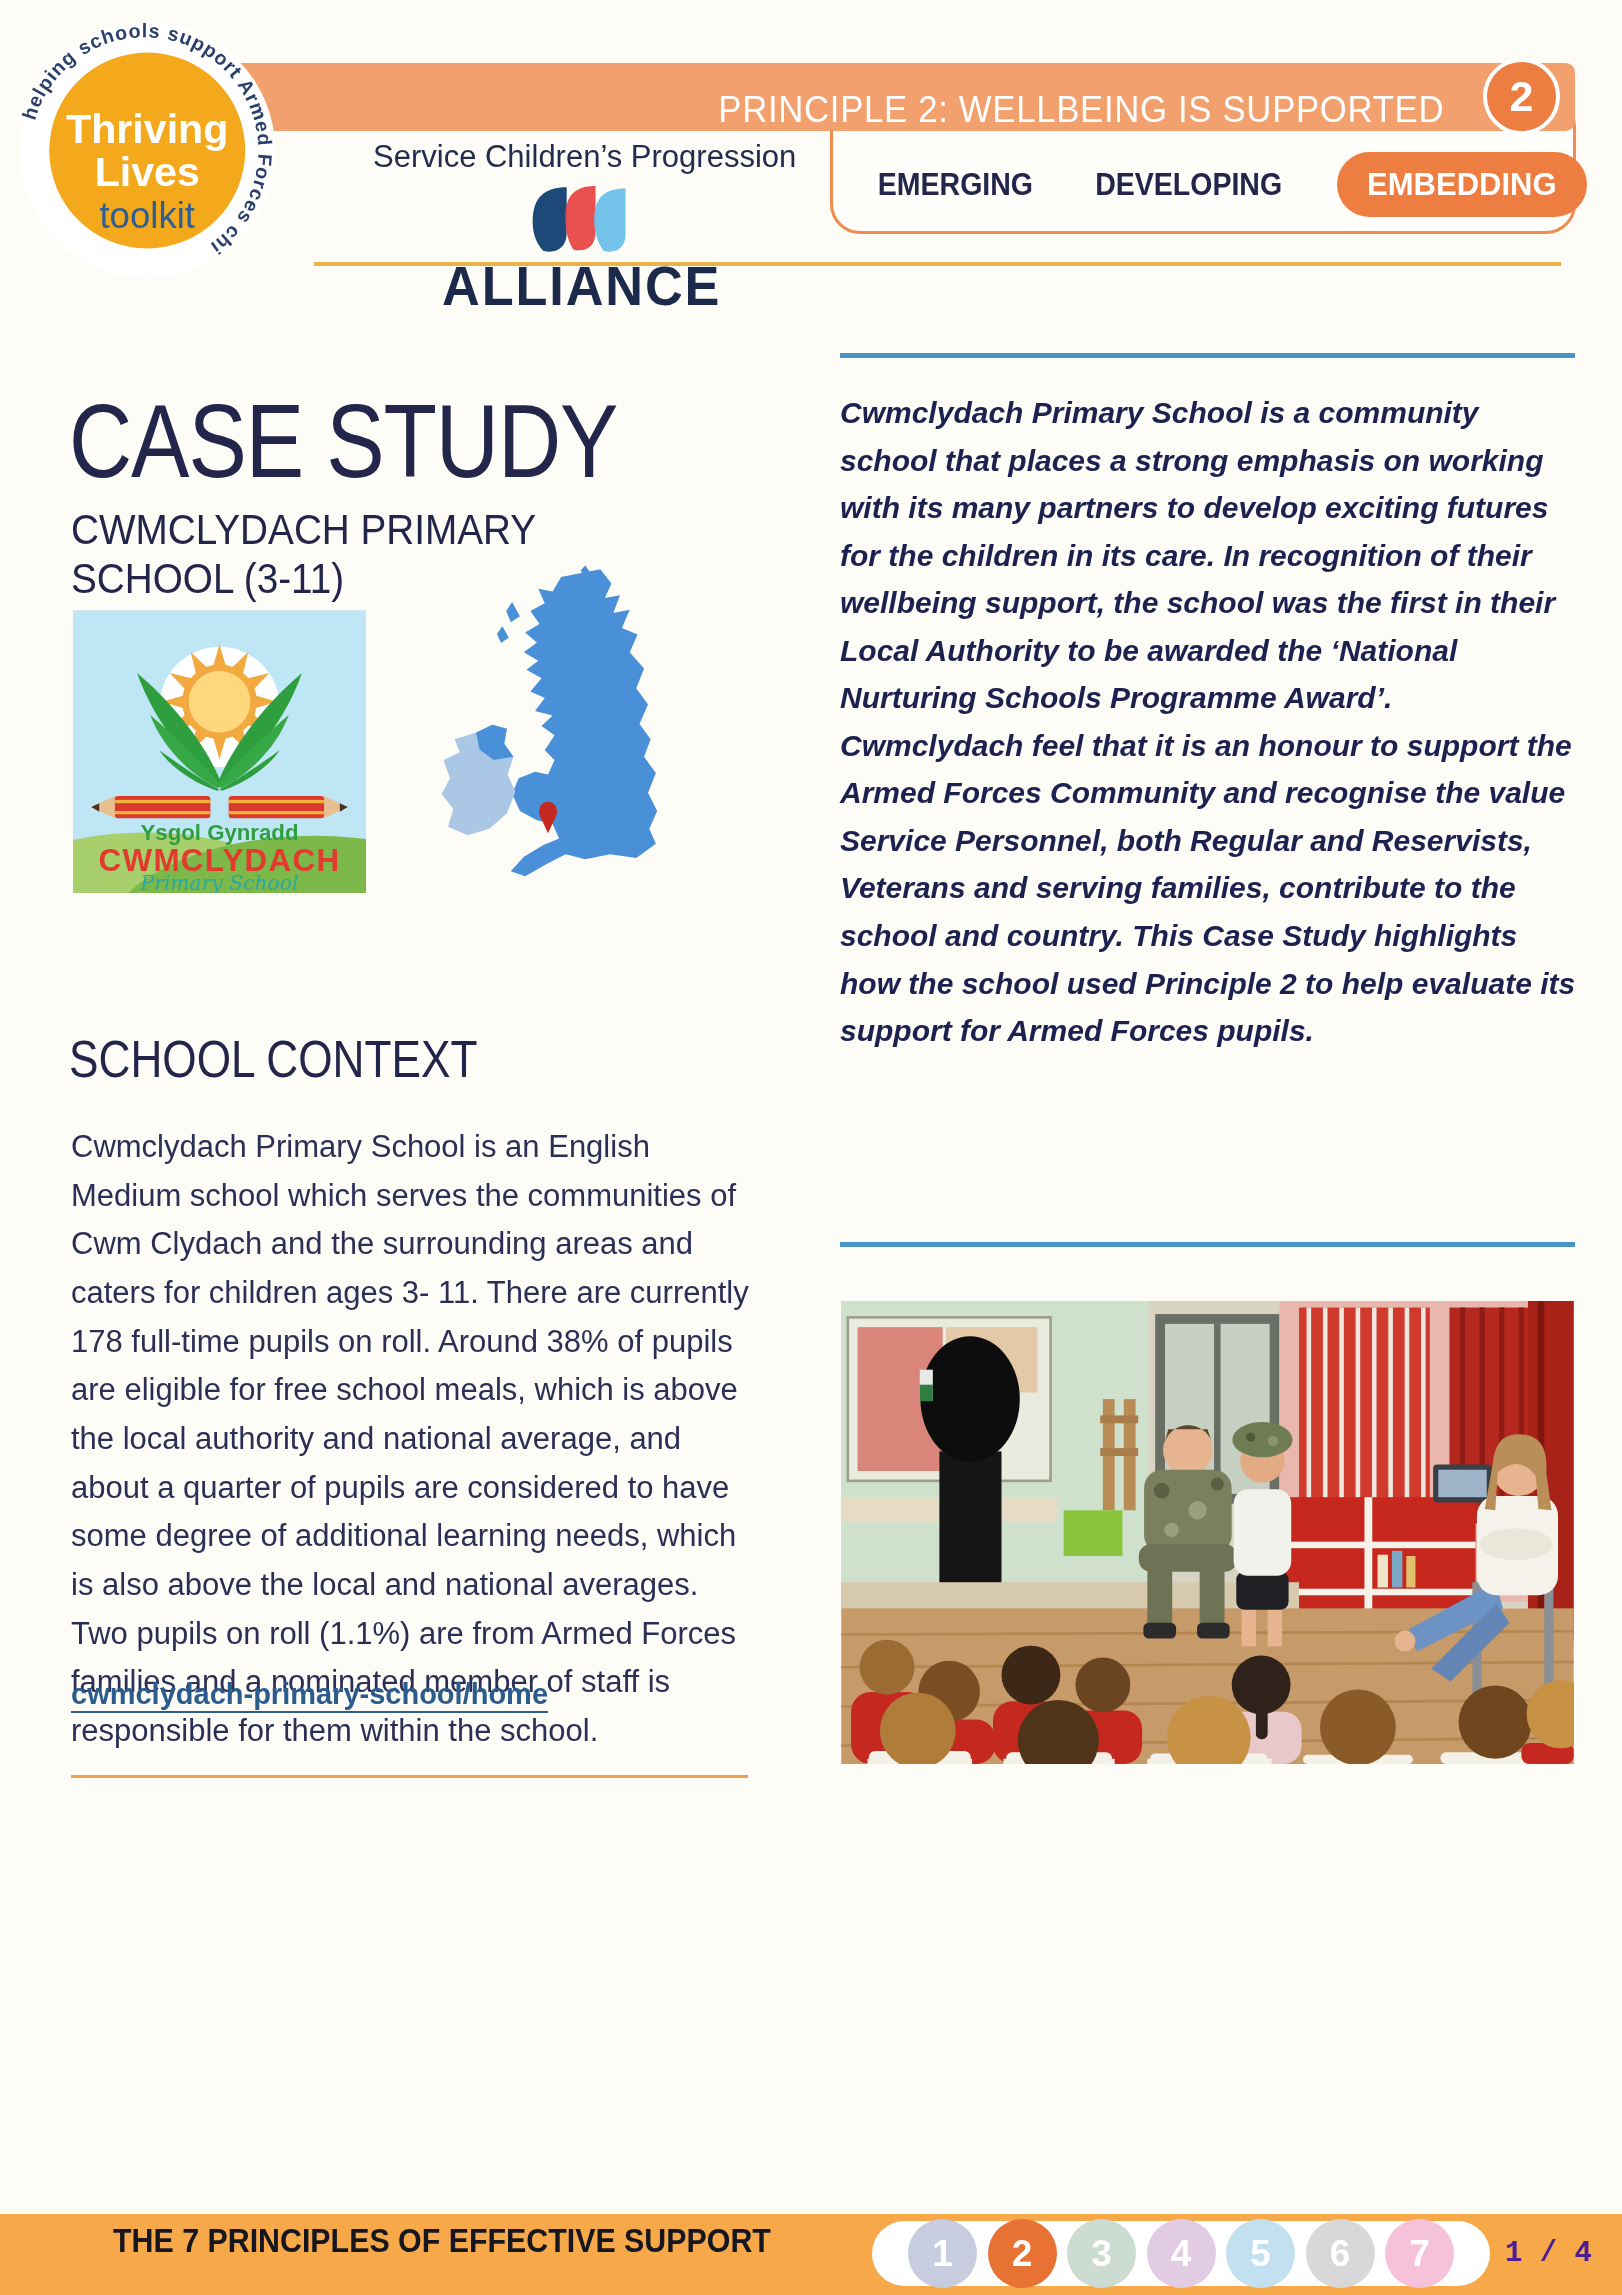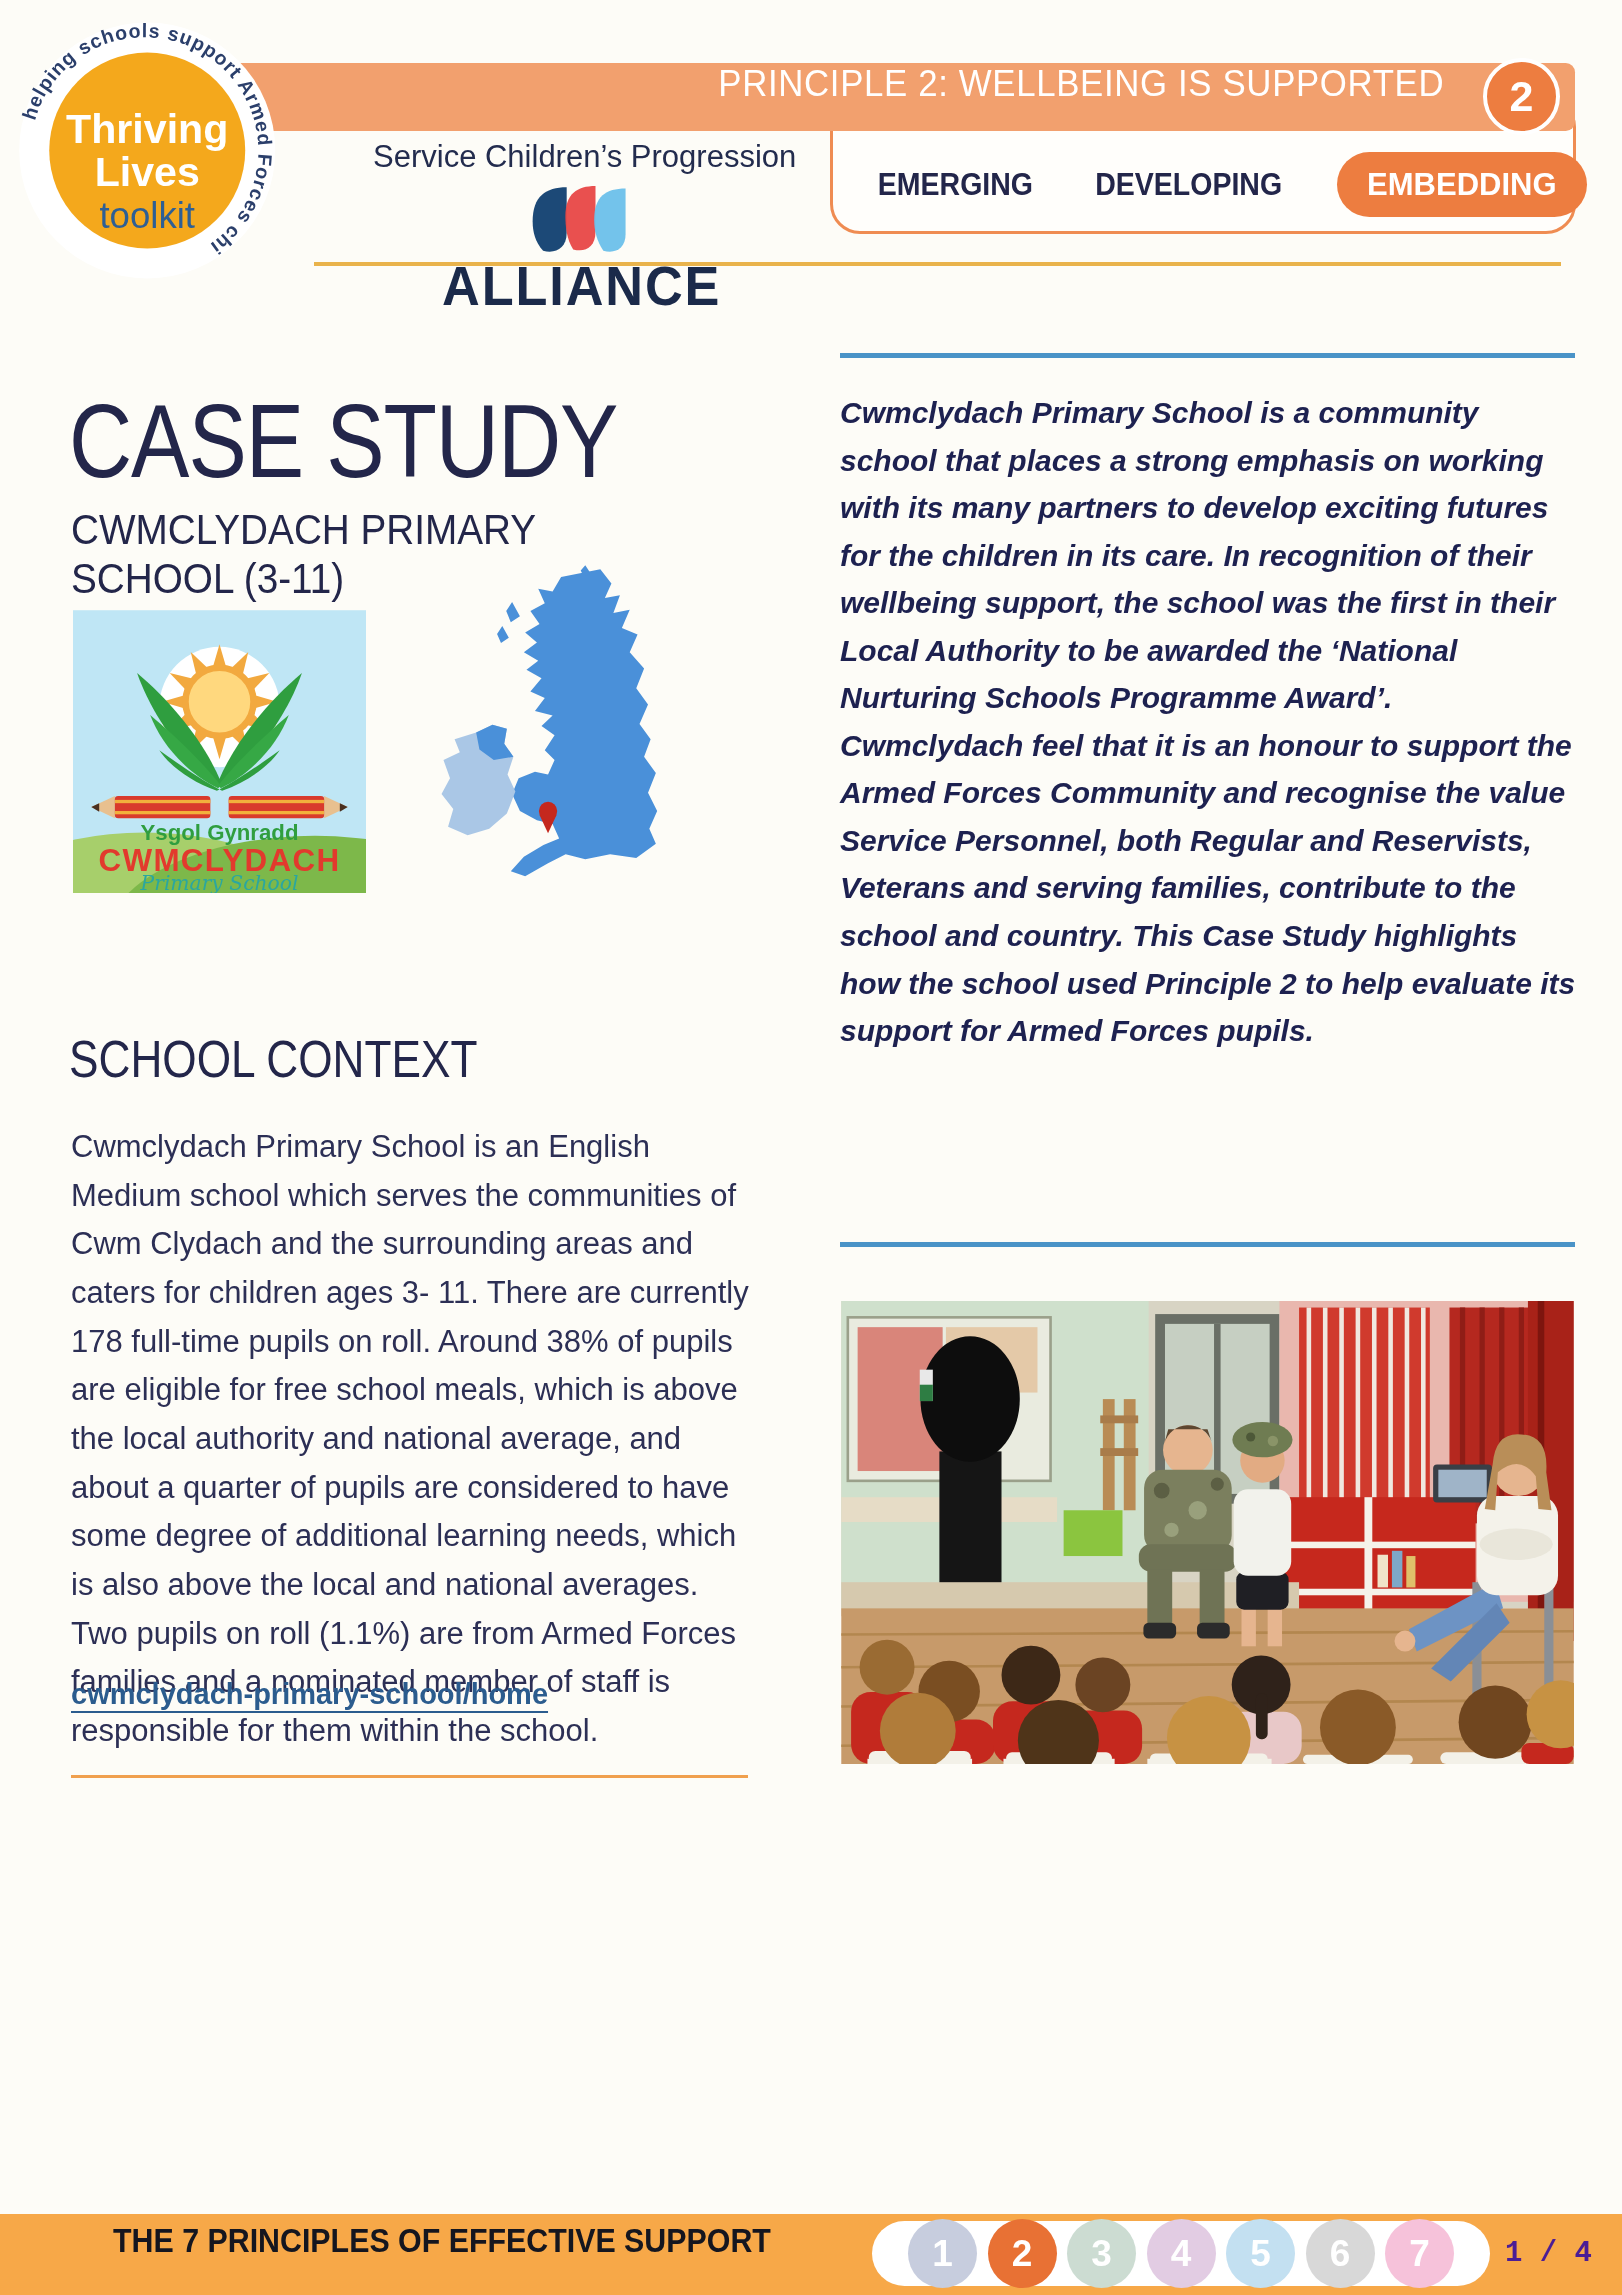--- a/index.html
+++ b/index.html
@@ -1,21 +1,21 @@
 <!DOCTYPE html>
 <html style="font-size:10.5px"><head>
 <meta charset="utf-8">
 <style>
   html,body{margin:0;padding:0;background:#e8e8e8;}
   #page{position:relative;width:1623px;height:2295px;background:#fdfcf7;overflow:hidden;
         font-family:"Liberation Sans",sans-serif;color:#23264a;}
 
   
   .banner{position:absolute;left:151px;top:63px;width:1424px;height:68px;background:#f2a06e;
-          border-radius:0 9.2px 9.2px 0;display:flex;align-items:flex-start;justify-content:flex-end;
+          border-radius:0 9.2px 9.2px 0;display:flex;align-items:flex-end;justify-content:flex-end;
           padding-right:131px;box-sizing:border-box;z-index:4;}
   .banner-title{color:#ffffff;font-size:37px;font-weight:400;letter-spacing:0.7px;transform:scaleX(.94);transform-origin:100% 50%;}
   .principle-circle{position:absolute;left:1483px;top:58px;width:77px;height:77px;border-radius:50%;
           background:#ed7d40;border:4.6px solid #ffffff;box-sizing:border-box;z-index:5;
           display:flex;align-items:center;justify-content:center;color:#fff;font-size:43px;font-weight:bold;}
   .stage-box{position:absolute;left:830px;top:97px;width:746px;height:137px;border:3.3px solid #ef8c52;
           border-radius:30px;box-sizing:border-box;background:#fffefb;z-index:2;
           display:flex;align-items:center;gap:47px;padding:38px 0 0 38px;text-align:right;}
   .stage-label{font-size:31px;font-weight:bold;color:#23264a;letter-spacing:0;transform:scaleX(.92);}
   .stage-pill{background:#ed7d40;border-radius:34px;padding:14.4px 30px;}

